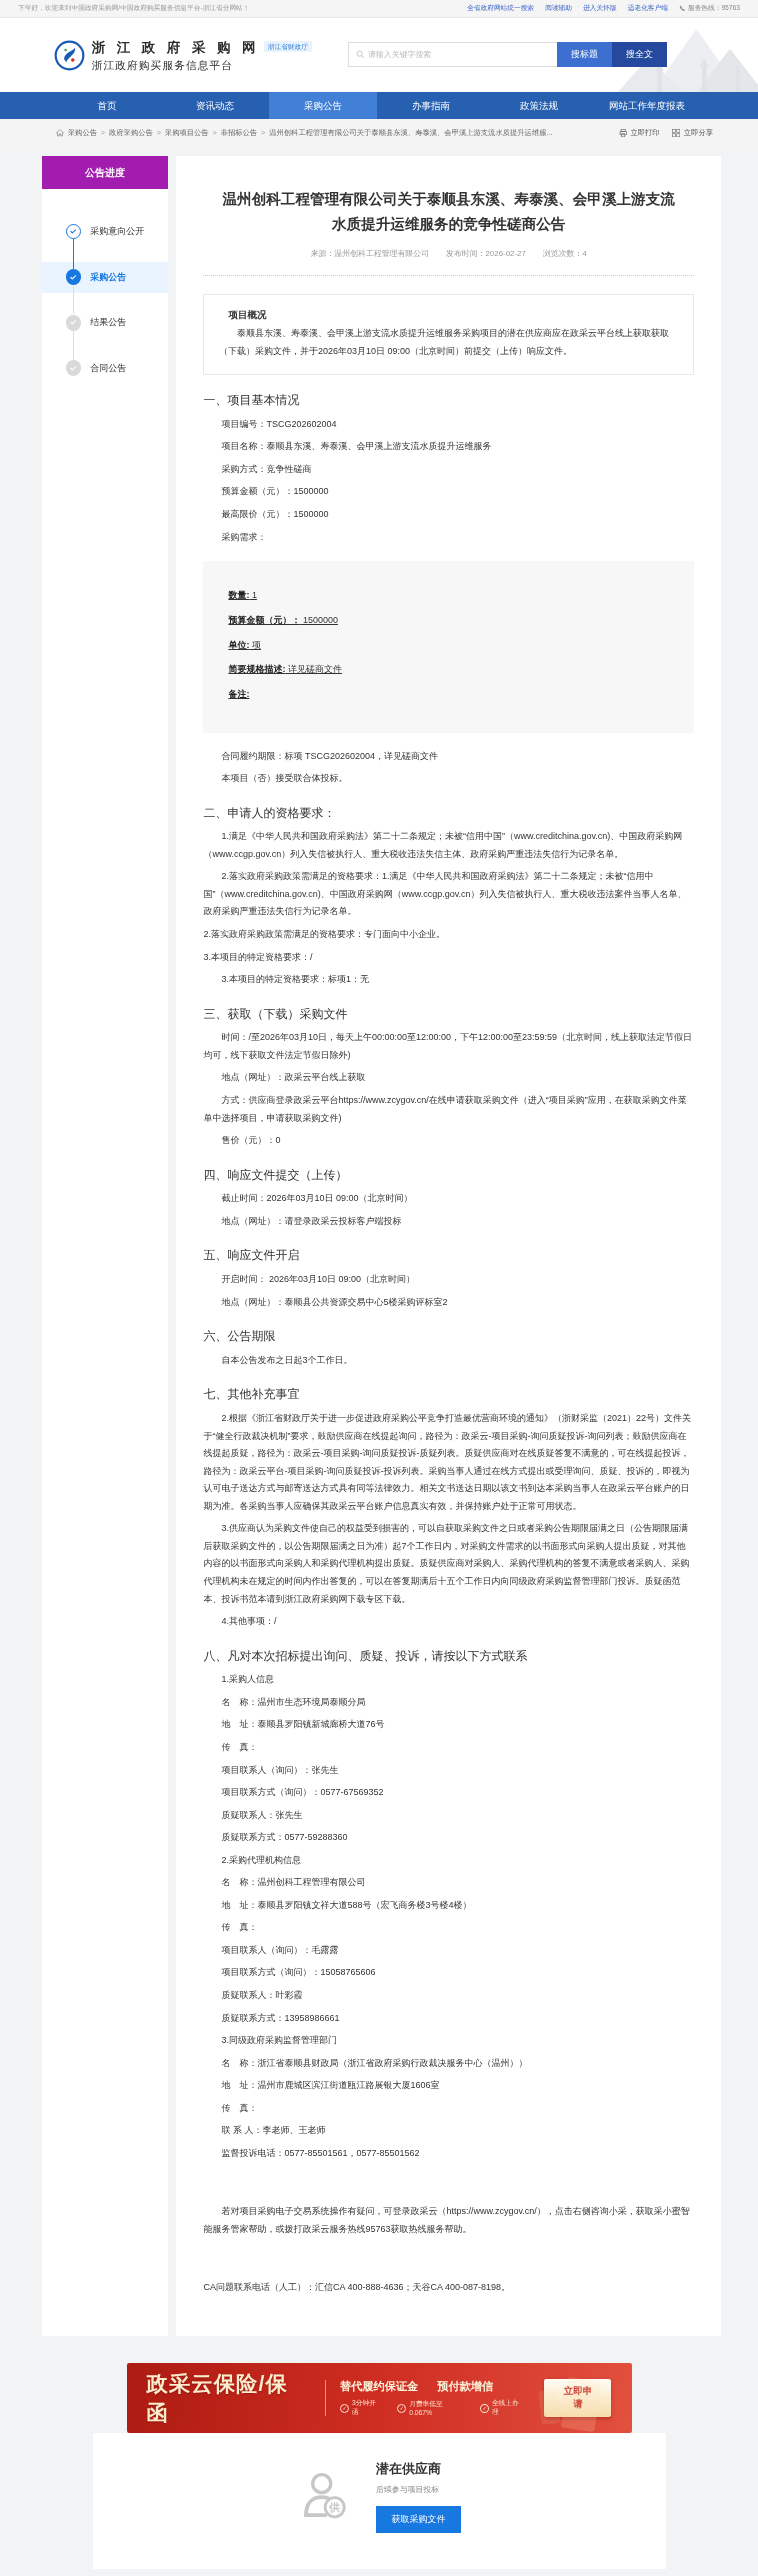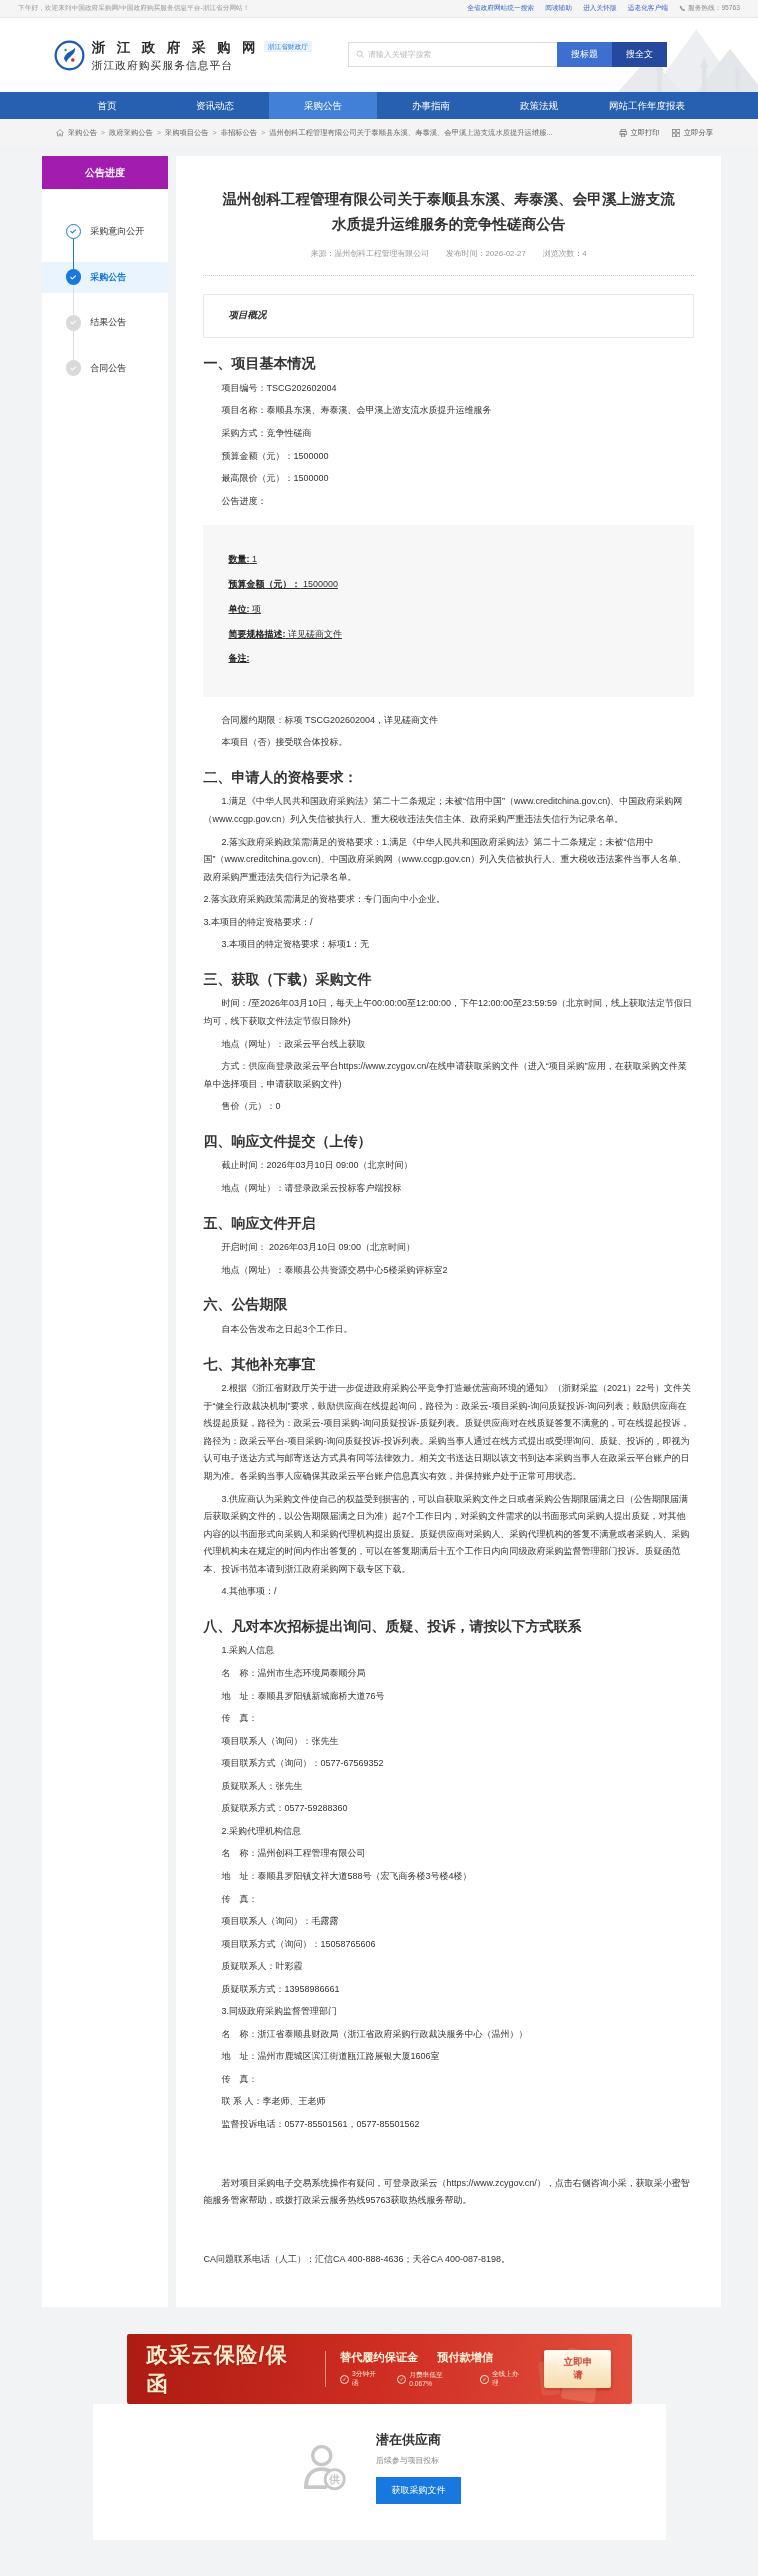--- a/index.html
+++ b/index.html
@@ -45,24 +45,24 @@
   .st-ic.done{background:#fff;border:1.1px solid #1778e0;color:#1778e0;}
   .st-ic.active{background:#1778e0;color:#fff;}
   .st-ic.pending{background:#d9d9d9;color:#fff;}
   .conn{position:absolute;left:31px;top:-23px;width:1.1px;height:30px;background:#ddd;z-index:0;}
   .conn.blue{background:#1778e0;}
   
   .content{flex:1;background:#fff;padding:23.6px 27px 34px;box-sizing:border-box;}
   .art-title{font-size:14.6px;font-weight:bold;text-align:center;line-height:1.65;margin:7.9px 17px 12.4px;}
   .art-meta{text-align:left;color:#999;font-size:7.9px;margin-bottom:15.7px;display:flex;justify-content:center;gap:17px;}
   .dotline{border-top:0.6px dotted #ccc;margin-bottom:18px;}
-  .ovbox{border:0.6px solid #e8e8e8;padding:10px 14.6px 13.5px;margin-bottom:4px;font-style:italic;}
+  .ovbox{border:0.6px solid #e8e8e8;padding:10px 14.6px 13.5px;margin-bottom:4px;}
   .ovbox-title{font-weight:bold;font-size:9.5px;text-indent:1em;line-height:2;}
   .ovbox-text{font-size:9px;line-height:2.05;text-indent:2em;}
-  .sec-h{font-weight:bold;font-size:14px;margin:17px 0 6.7px;}
+  .sec-h{font-weight:normal;font-size:12px;margin:17px 0 6.7px;}
   .para{font-size:9px;line-height:1.95;margin:5px 0;text-indent:2em;}
   .para.noind{text-indent:0;}
   .graybox{background:#f7f7f7;padding:22.5px 25px 26px;margin:14.6px 0;text-decoration:underline;}
   .grow{font-size:9px;line-height:2.75;}
   .grow b{color:#222;}
   .blockgap{height:31px;}
   
   .banner{width:505px;height:70px;margin:27px auto 0;position:relative;border-radius:2.2px;background:linear-gradient(95deg,#ad1b12 0%,#cf2d21 50%,#e2503e 100%);display:flex;align-items:center;padding:0 20px;box-sizing:border-box;overflow:hidden;}
   .banner-title{font-size:21.3px;font-weight:bold;color:#fbeccb;letter-spacing:1.1px;text-shadow:0 1.1px 1.7px rgba(90,0,0,.35);}
   .banner-div{width:0.6px;height:36px;background:rgba(255,240,210,.55);margin:0 14.6px;}
@@ -218,28 +218,29 @@
     <div class="art-title">温州创科工程管理有限公司关于泰顺县东溪、寿泰溪、会甲溪上游支流水质提升运维服务的竞争性磋商公告</div>
     <div class="art-meta">
       <span>来源：温州创科工程管理有限公司</span>
       <span>发布时间：2026-02-27</span>
       <span>浏览次数：4</span>
     </div>
     <div class="dotline"></div>
     <div id="article-blocks">
         <div class="ovbox">
           <div class="ovbox-title">项目概况</div>
+          <div class="ovbox-text">泰顺县东溪、寿泰溪、会甲溪上游支流水质提升运维服务采购项目的潜在供应商应在政采云平台线上获取获取（下载）采购文件，并于2026年03月10日 09:00（北京时间）前提交（上传）响应文件。</div>
         </div>
         <div class="sec-h">一、项目基本情况</div>
         <p class="para">项目编号：TSCG202602004</p>
         <p class="para">项目名称：泰顺县东溪、寿泰溪、会甲溪上游支流水质提升运维服务</p>
         <p class="para">采购方式：竞争性磋商</p>
         <p class="para">预算金额（元）：1500000</p>
         <p class="para">最高限价（元）：1500000</p>
-        <p class="para">公告进度：</p>
+        <p class="para">采购需求：</p>
         <div class="graybox">
           <div class="grow"><b>数量:</b><span> 1</span></div>
           <div class="grow"><b>预算金额（元）：</b><span> 1500000</span></div>
           <div class="grow"><b>单位:</b><span> 项</span></div>
           <div class="grow"><b>简要规格描述:</b><span> 详见磋商文件</span></div>
           <div class="grow"><b>备注:</b><span> </span></div>
         </div>
         <p class="para">合同履约期限：标项 TSCG202602004，详见磋商文件</p>
         <p class="para">本项目（否）接受联合体投标。</p>
         <div class="sec-h">二、申请人的资格要求：</div>

